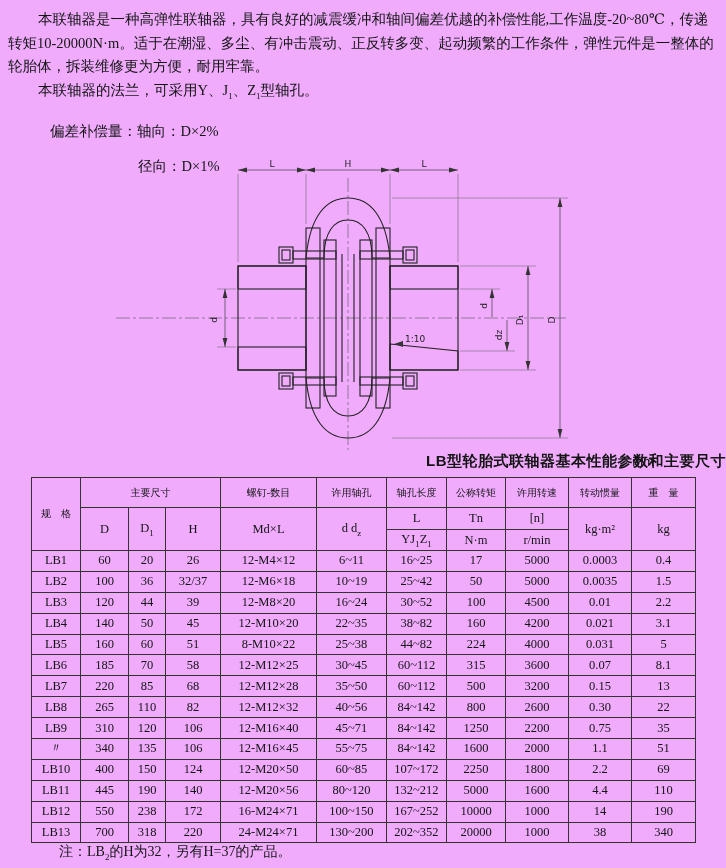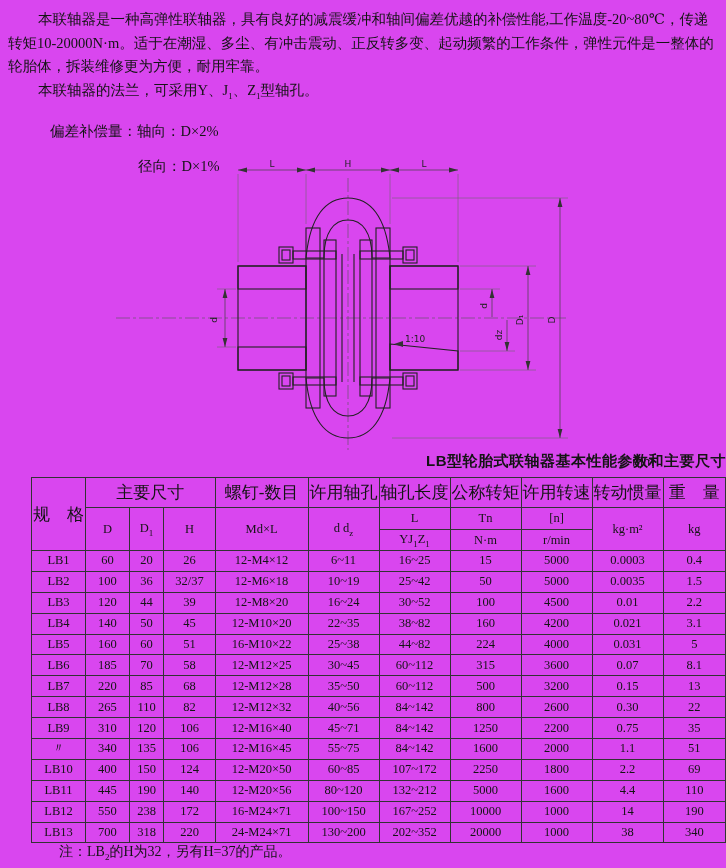--- a/index.html
+++ b/index.html
@@ -1,17 +1,17 @@
 <!DOCTYPE html>
 <html><head>
 <meta charset="utf-8">
 <style>
   html,body{margin:0;padding:0;background:#e8e8e8;}
   .page{
-    position:relative;width:726px;height:868px;background:#d946ef;color:#141414;
+    position:relative;width:726px;height:868px;background:#f0abfc;color:#141414;
     font-family:"Liberation Serif","DejaVu Serif",serif;overflow:hidden;
     margin:0 auto;box-sizing:border-box;
   }
   .intro{position:absolute;left:8px;top:8px;width:712px;height:150px;font-size:14.5px;line-height:23.5px;}
   .intro p{margin:0;text-indent:30px;}
   .comp-line{margin:12px;}
   .comp-pad{padding-left:118px;}
   .comp-first{padding-left:30px;}
   .diagram-wrap{position:absolute;left:0;top:158px;width:726px;height:296px;}
   .diagram-wrap svg{position:absolute;left:108px;top:0;}
@@ -27,21 +27,21 @@
     font-family:"Liberation Sans","DejaVu Sans",sans-serif;font-weight:700;font-size:15px;letter-spacing:0.5px;padding-left:46px;
   }
   .table-unit{position:absolute;right:72px;top:2px;font-size:13px;font-family:"Liberation Sans",sans-serif;text-align:center;}
   table.spec{
     position:absolute;left:31px;top:477px;border-collapse:collapse;table-layout:fixed;
     font-size:12.5px;text-align:center;border:1.5px solid #222;
   }
   table.spec th,table.spec td{
     border:1px solid #333;font-weight:400;padding:0 1px;overflow:hidden;white-space:nowrap;
   }
-  table.spec thead tr.h1 th{height:29px;font-size:17px;}
+  table.spec thead tr.h1 th{height:29px;font-size:10px;}
   table.spec thead tr.h2 th{height:21px;}
   table.spec thead tr.h3 th{height:20px;}
   table.spec tbody td{height:19.9px;}
   sub{font-size:9px;}
   .footnote{position:absolute;left:38px;top:843px;font-size:14px;margin-left:21px;}
 </style>
 </head>
 <body>
 
 <div class="page">
@@ -226,21 +226,21 @@
     </thead>
     <tbody>
         <tr>
           <td>LB1</td>
           <td>60</td>
           <td>20</td>
           <td>26</td>
           <td>12-M4×12</td>
           <td>6~11</td>
           <td>16~25</td>
-          <td>15</td>
+          <td>17</td>
           <td>5000</td>
           <td>0.0003</td>
           <td>0.4</td>
         </tr>
         <tr>
           <td>LB2</td>
           <td>100</td>
           <td>36</td>
           <td>32/37</td>
           <td>12-M6×18</td>
@@ -275,21 +275,21 @@
           <td>160</td>
           <td>4200</td>
           <td>0.021</td>
           <td>3.1</td>
         </tr>
         <tr>
           <td>LB5</td>
           <td>160</td>
           <td>60</td>
           <td>51</td>
-          <td>16-M10×22</td>
+          <td>8-M10×22</td>
           <td>25~38</td>
           <td>44~82</td>
           <td>224</td>
           <td>4000</td>
           <td>0.031</td>
           <td>5</td>
         </tr>
         <tr>
           <td>LB6</td>
           <td>185</td>

